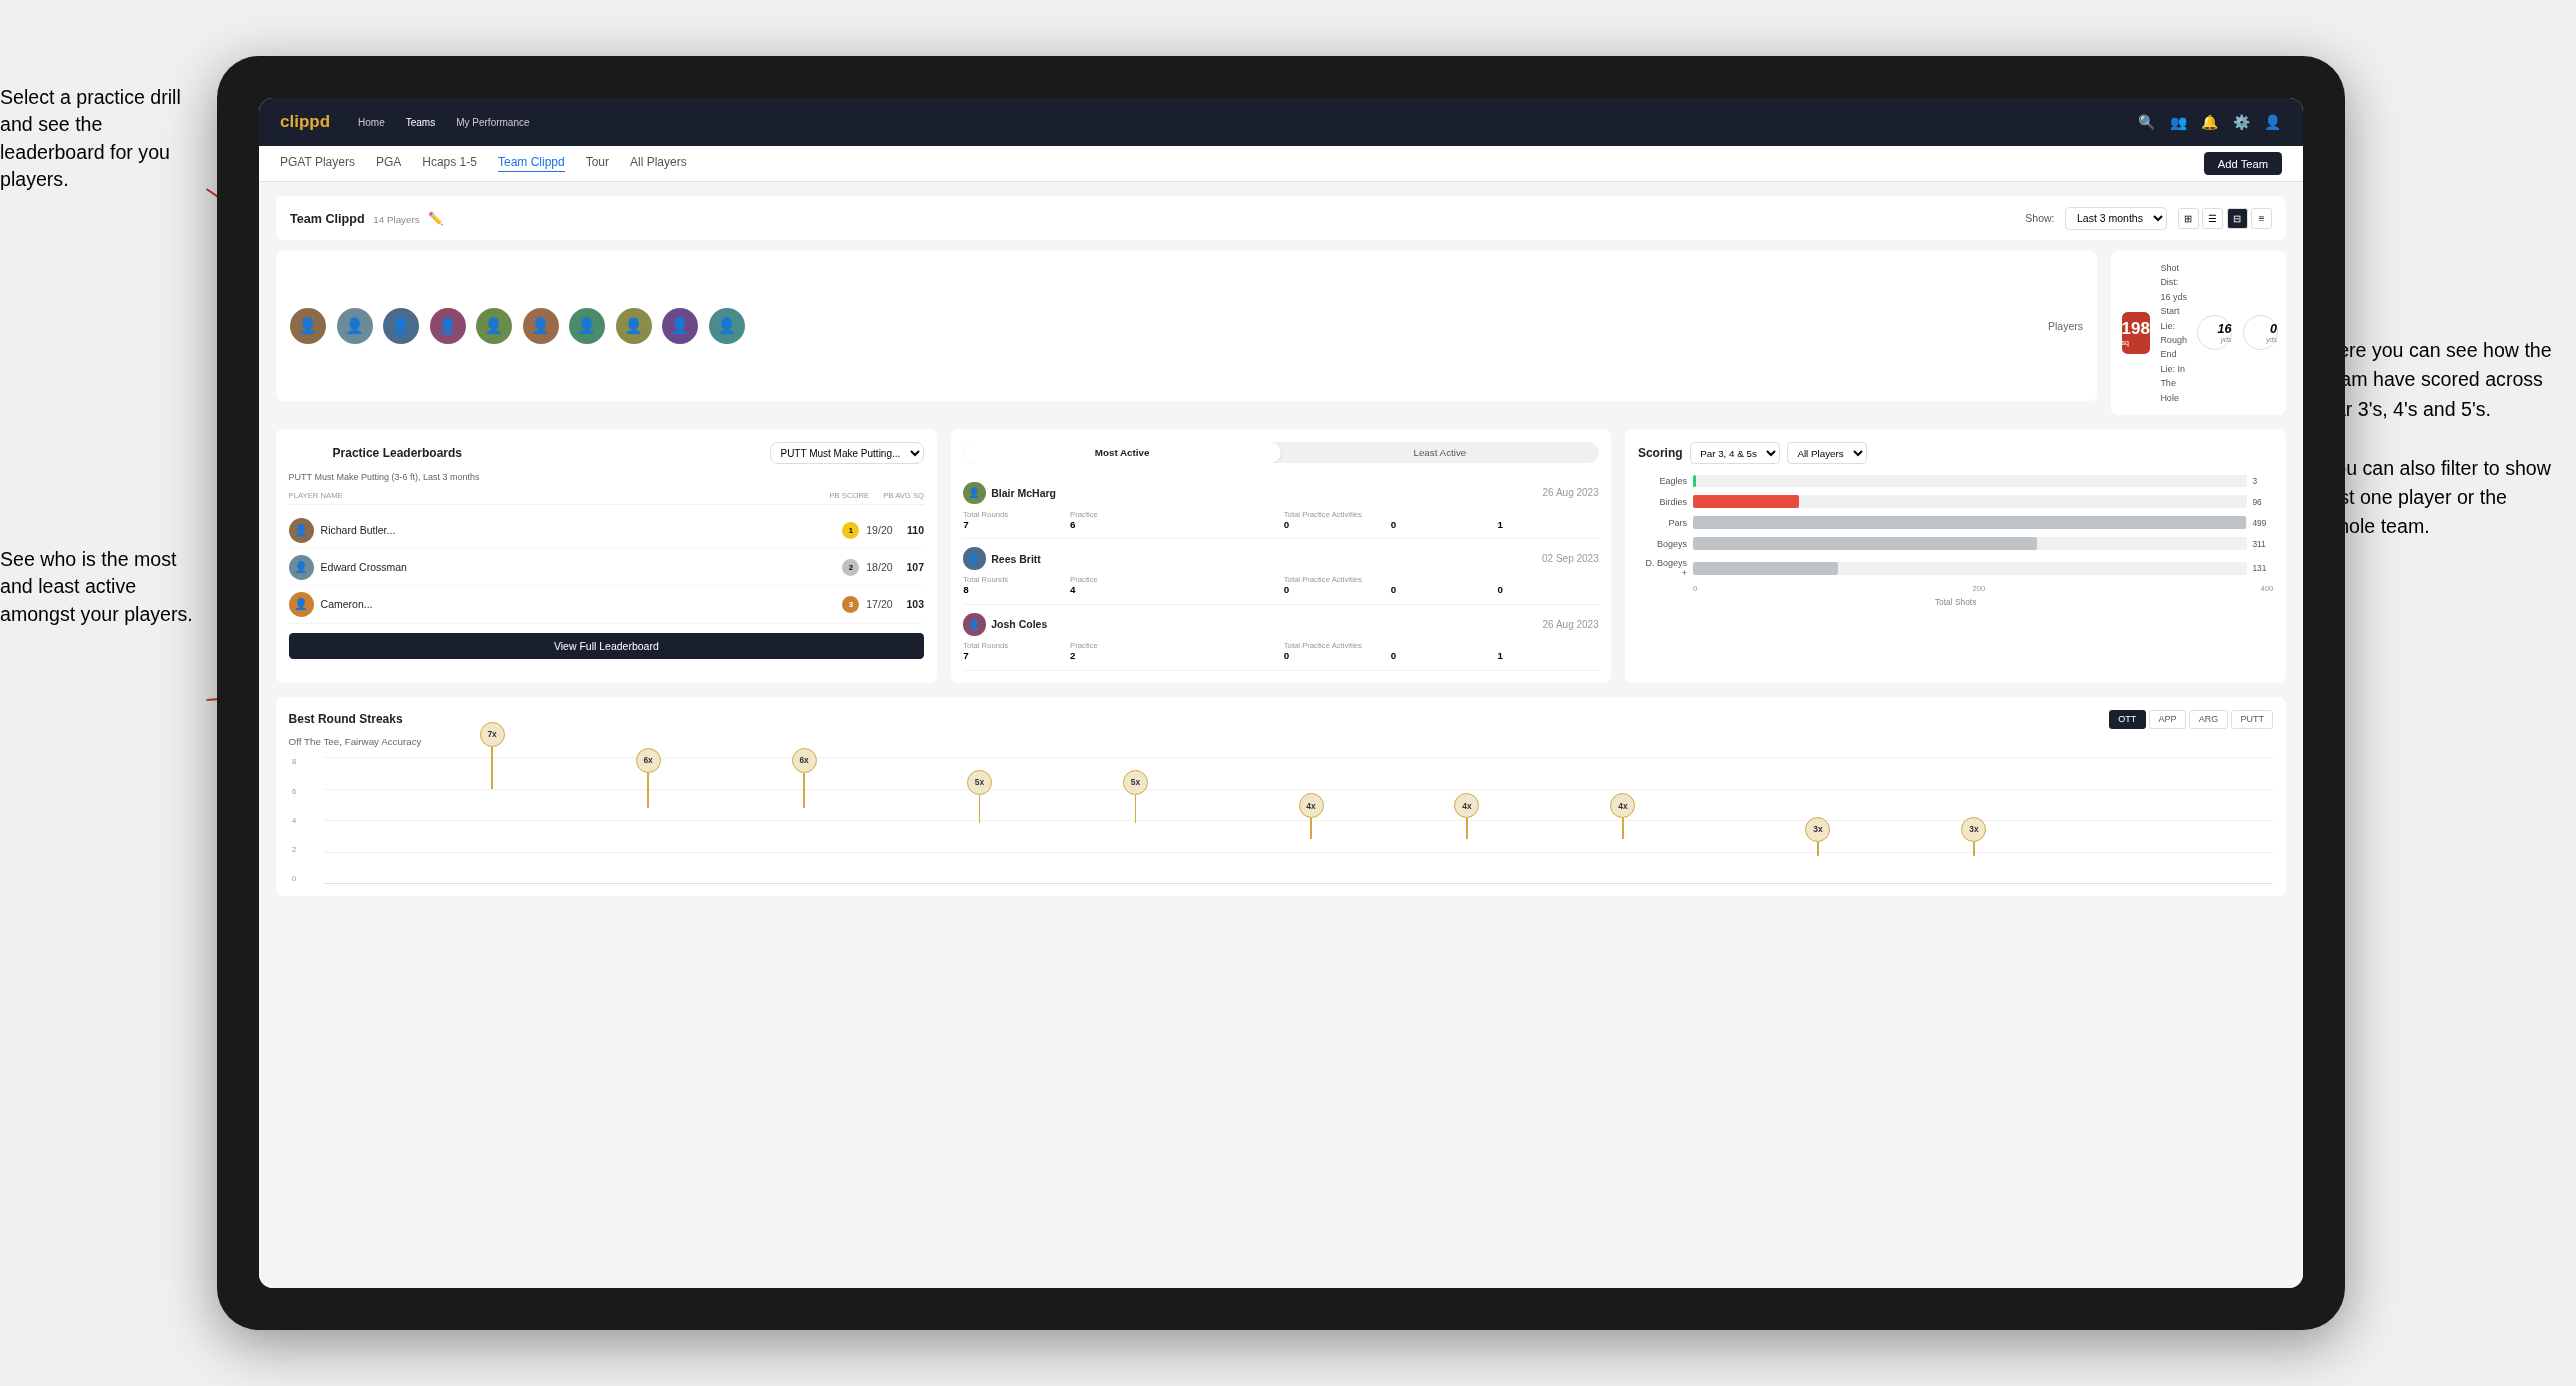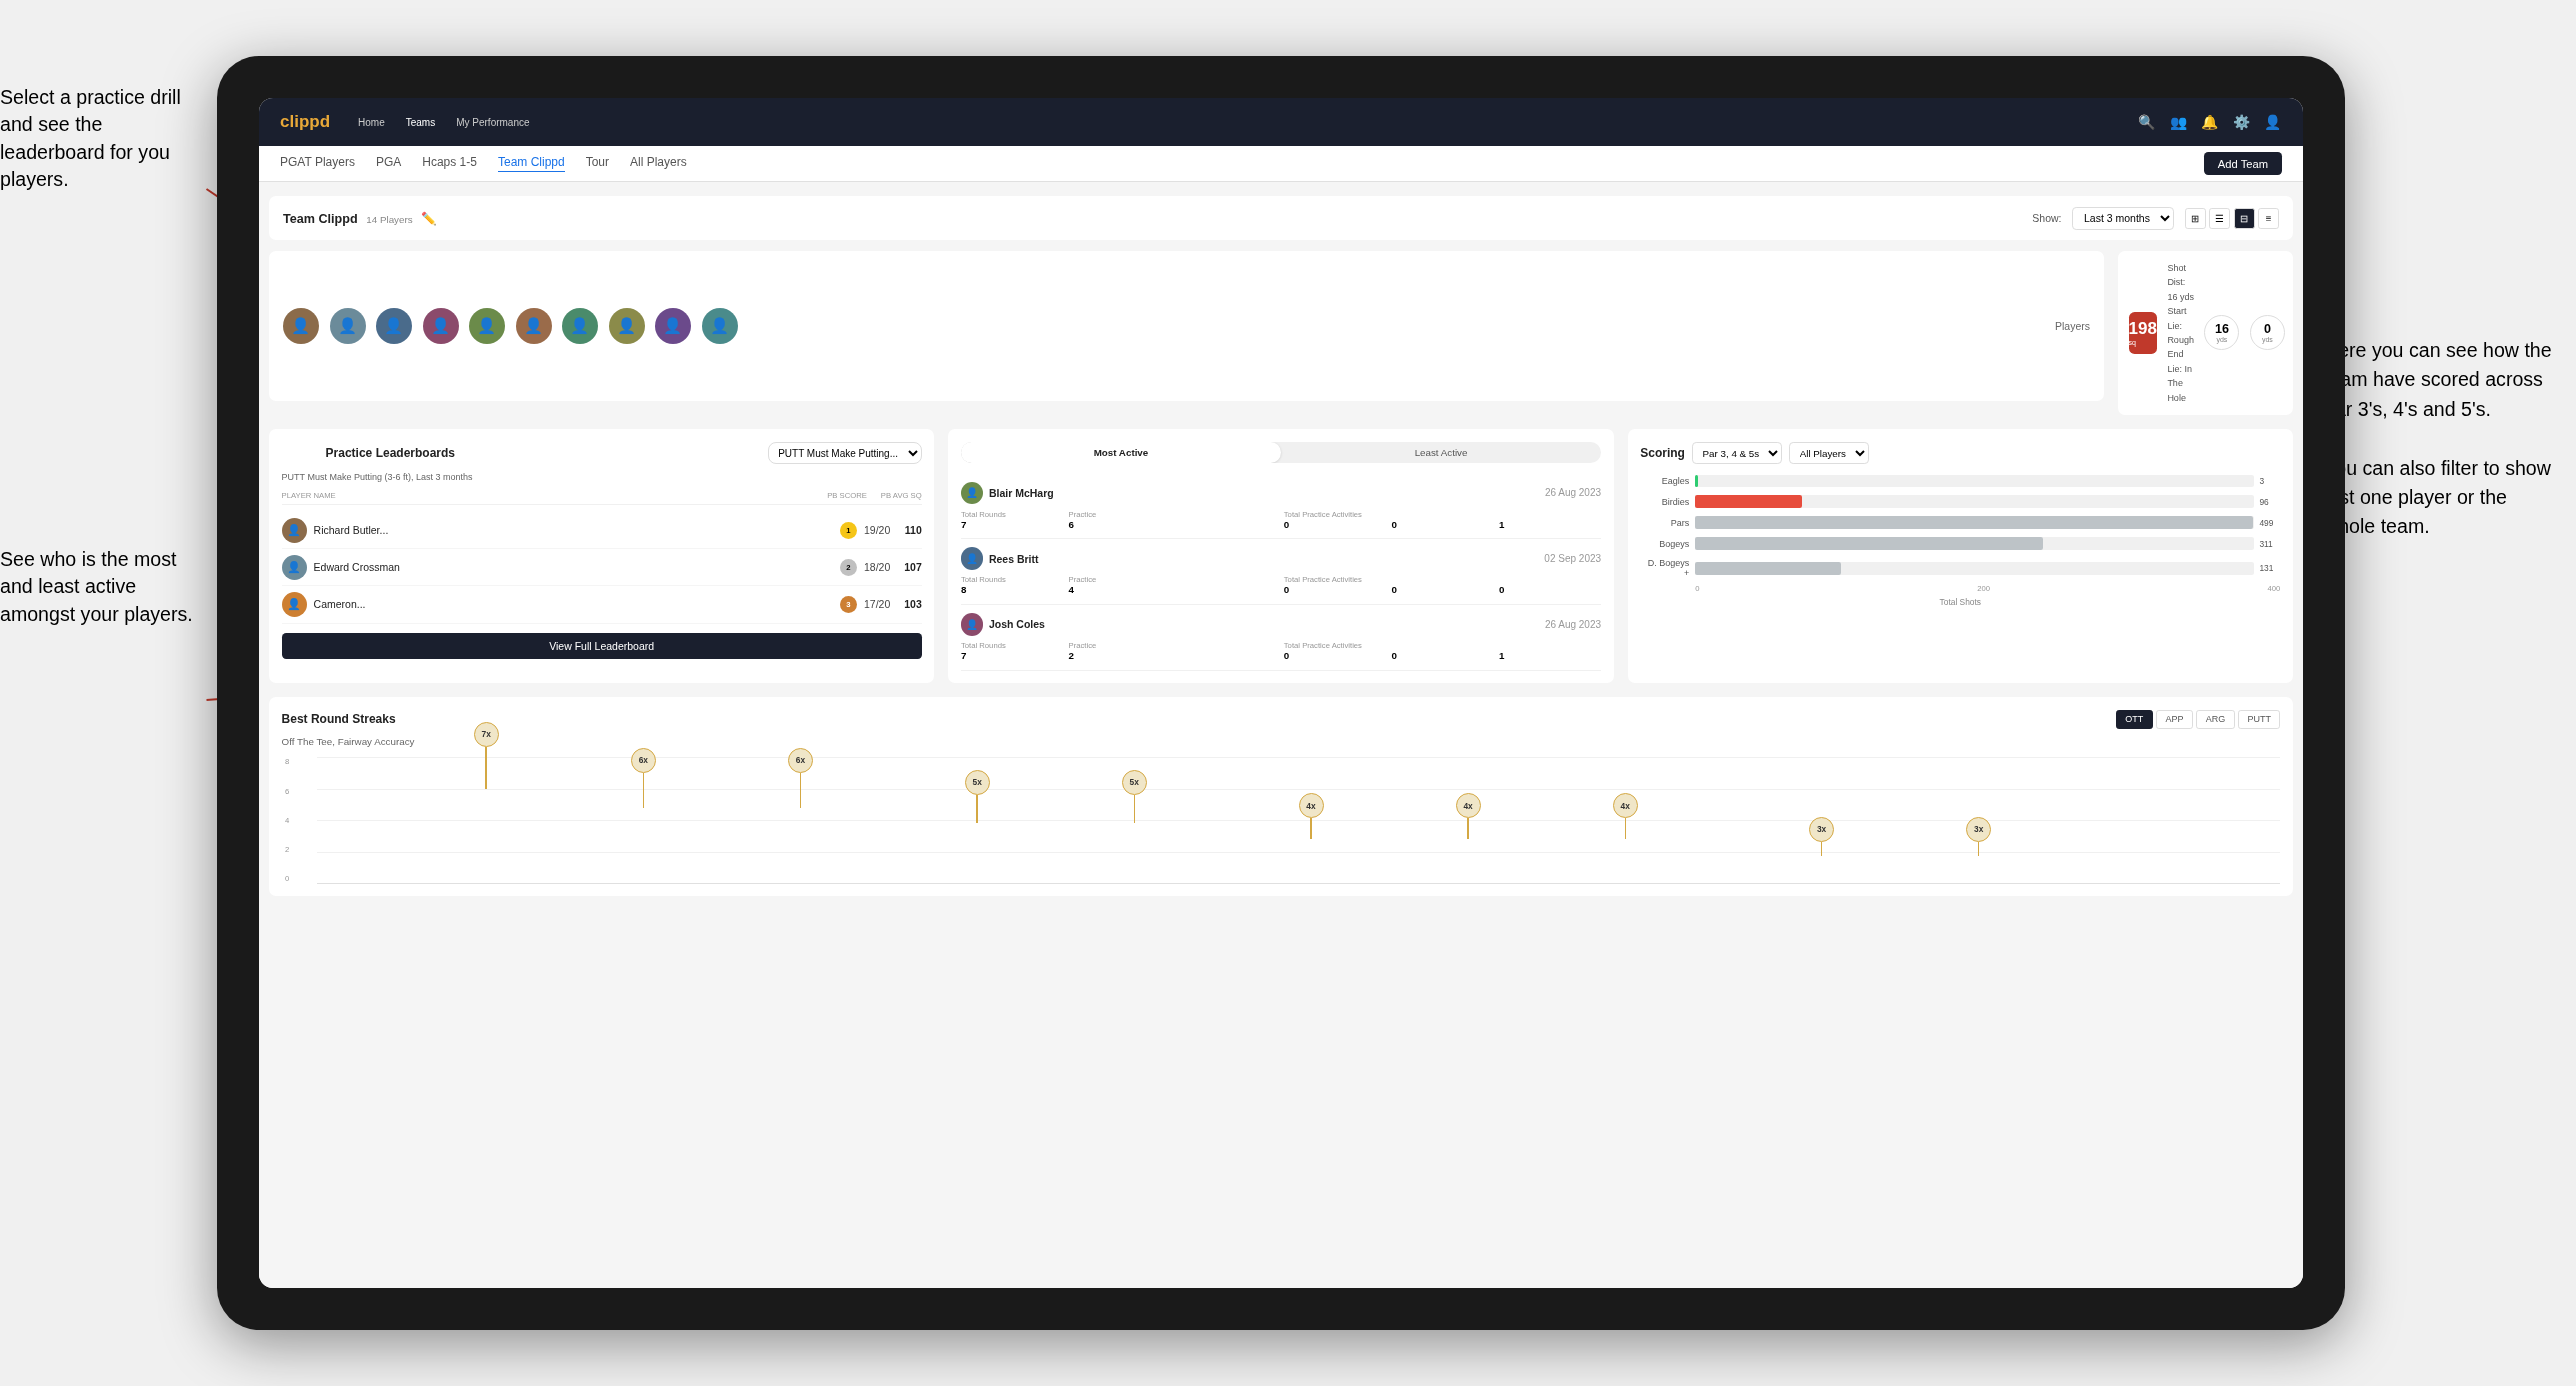--- a/index.html
+++ b/index.html
@@ -132,21 +132,21 @@
       border-radius: 4.2px;
       font-size: 11.2px;
       cursor: pointer;
     }
 
     
     .main-content {
       flex: 1;
       overflow-y: auto;
       background: #f5f5f5;
-      padding: 14px 10px;
+      padding: 14px 17px;
     }
 
     
     .team-header {
       display: flex;
       align-items: center;
       justify-content: space-between;
       margin-bottom: 10.5px;
       background: #fff;
       padding: 10.5px 14px;
@@ -255,22 +255,23 @@
       display: flex;
       gap: 10.5px;
     }
     .yard-box {
       border: 1.4px solid #ddd;
       border-radius: 50%;
       width: 35px;
       height: 35px;
       display: flex;
       flex-direction: column;
-      align-items: center;
+      align-items: flex-end;
       justify-content: center;
+      font-style: italic;
     }
     .yard-val { font-size: 12.6px; font-weight: bold; }
     .yard-unit { font-size: 7px; color: #888; }
 
     
     .three-col {
       display: grid;
       grid-template-columns: 1fr 1fr 1fr;
       gap: 14px;
       margin-bottom: 14px;

